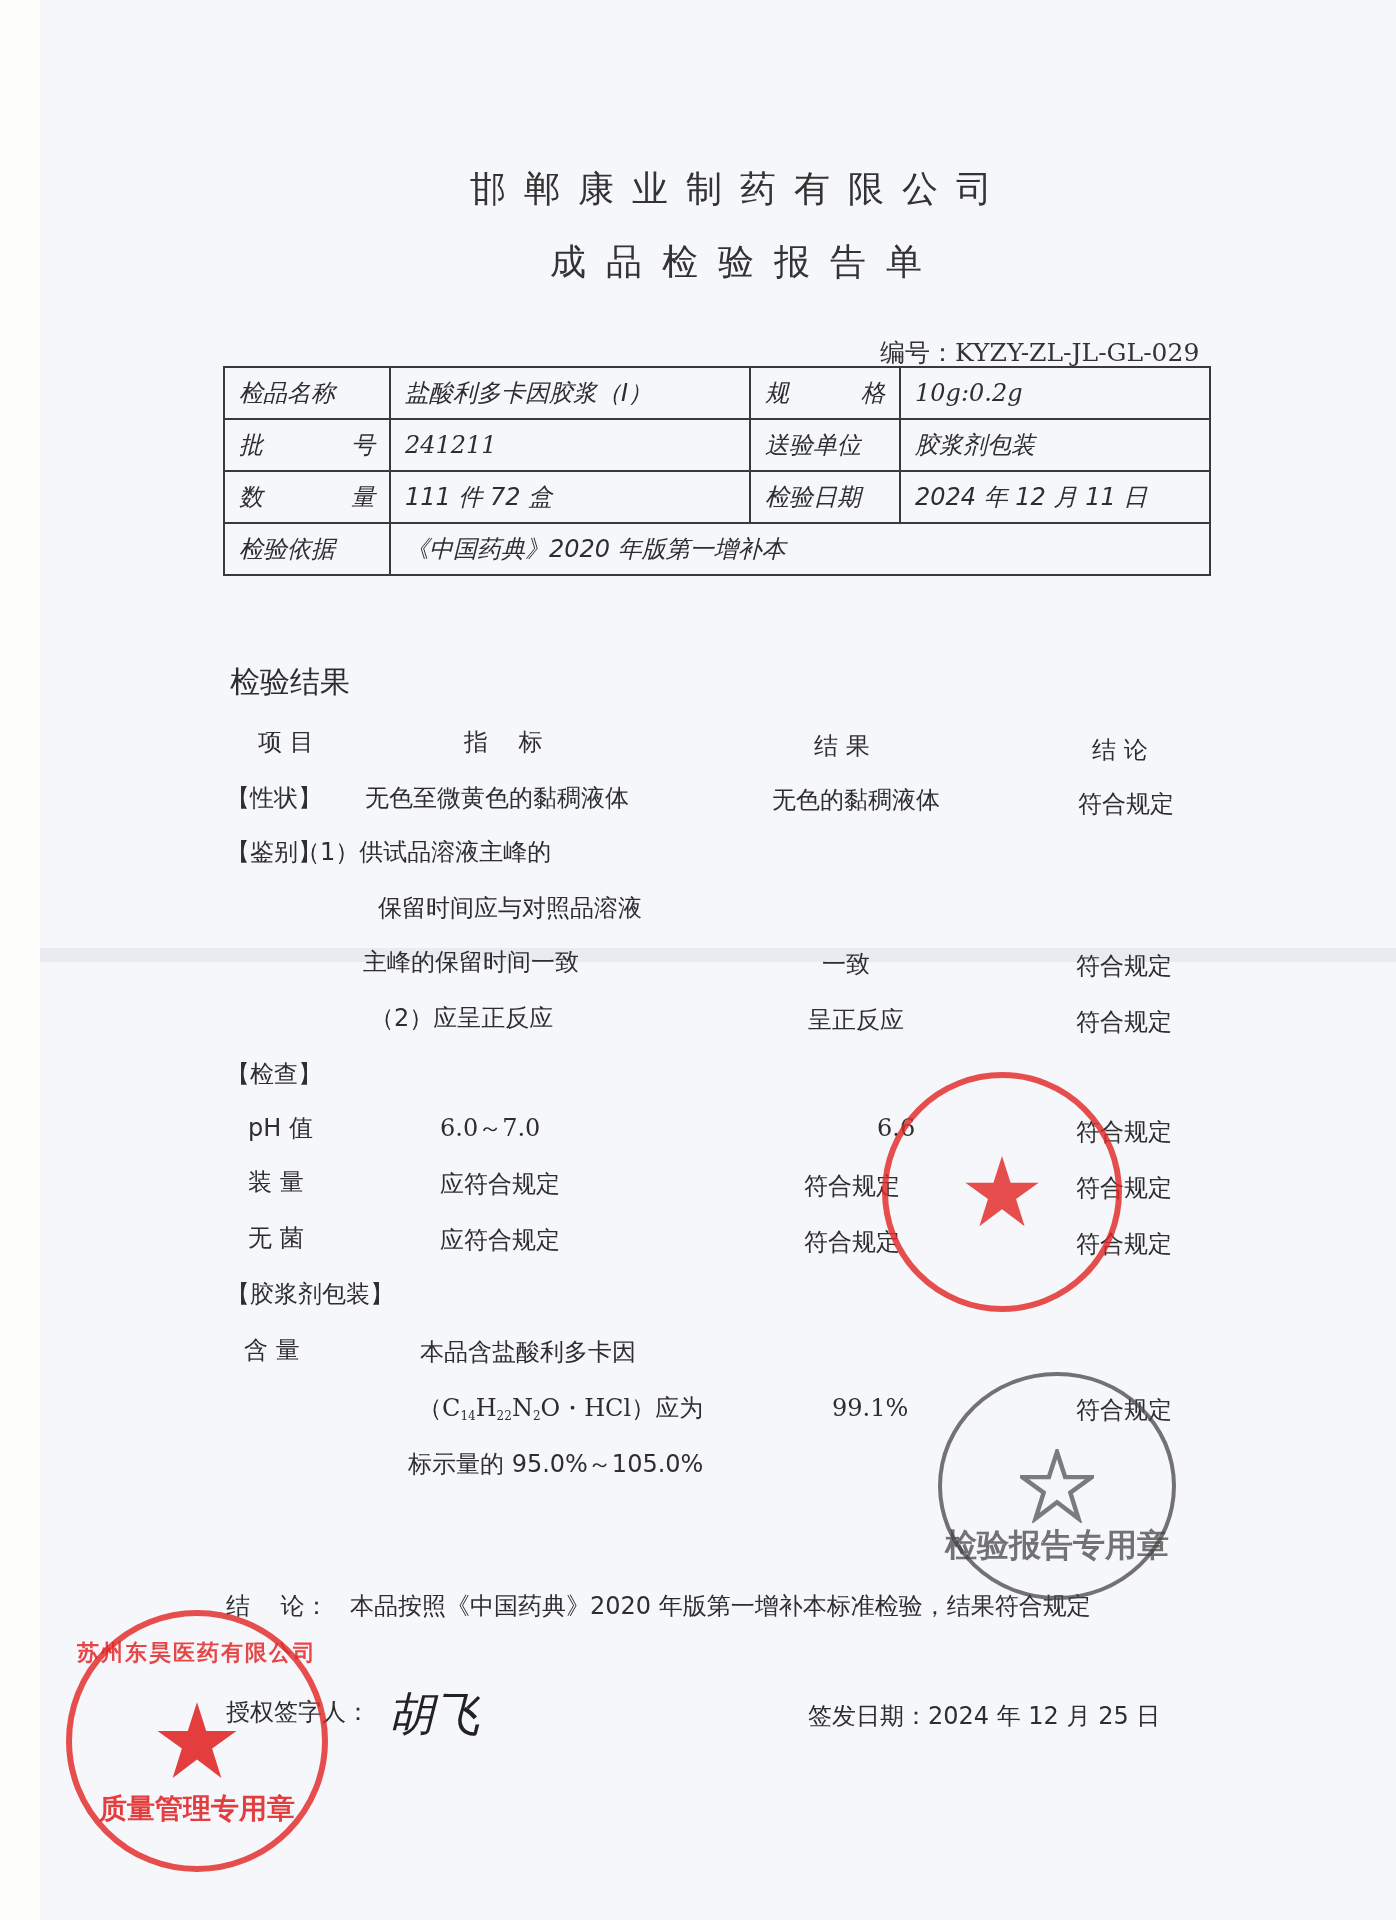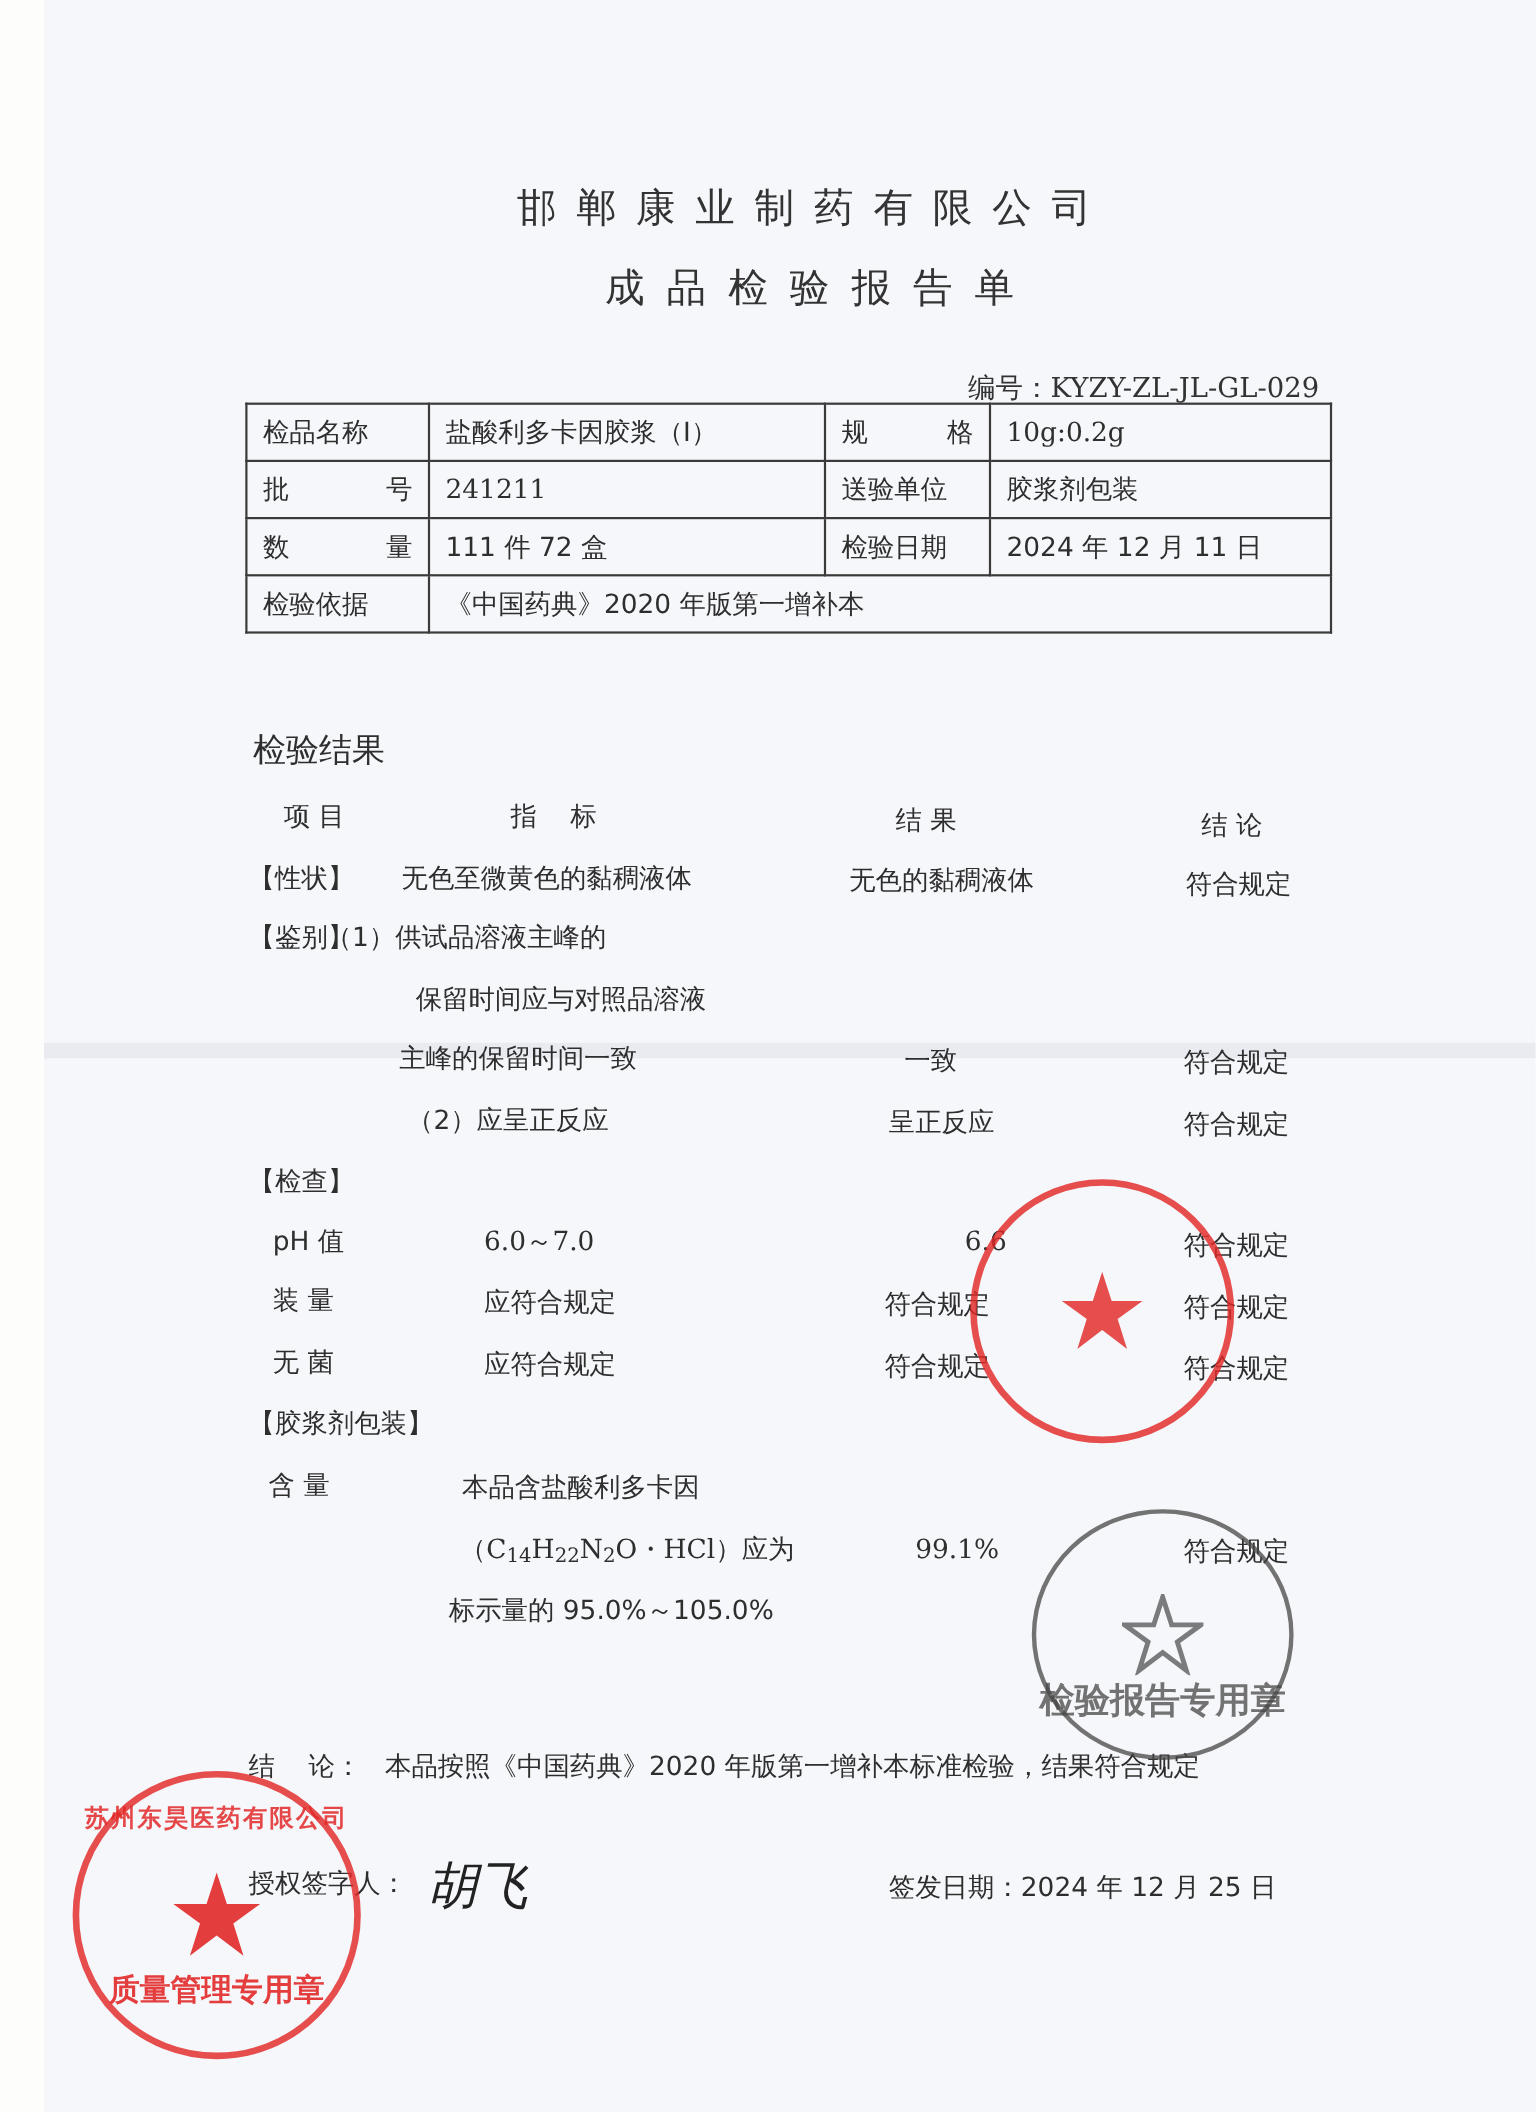--- a/index.html
+++ b/index.html
@@ -16,31 +16,31 @@
   .abs { position: absolute; white-space: nowrap; }
   .title1 { left: 470px; top: 165px; font-size: 36px; letter-spacing: 18px; color: #333; }
   .title2 { left: 550px; top: 238px; font-size: 36px; letter-spacing: 20px; color: #333; }
   .docno { left: 880px; top: 336px; font-size: 25px; font-family: "DejaVu Serif", "Liberation Serif", serif; color: #333; }
 
   table.info {
     position: absolute; left: 223px; top: 366px; width: 988px;
     border-collapse: collapse; font-size: 24px;
   }
   table.info td {
-    border: 2px solid #3a3a3a; height: 50px; padding: 0 14px; vertical-align: middle;
+    border: 2px solid #3a3a3a; height: 50px; padding: 0 14px; vertical-align: middle; font-style: italic;
   }
   table.info td.lbl { width: 136px; }
   table.info td.val1 { width: 330px; }
   table.info td.lbl2 { width: 120px; }
   .spread { display: flex; justify-content: space-between; }
   .serifnum { font-family: "DejaVu Serif", "Liberation Serif", serif; }
 
   .sec { font-size: 30px; }
   .row { font-size: 24px; }
-  .sub { font-size: 18px; vertical-align: -4px; }
+  .sub { font-size: 12px; vertical-align: -4px; }
 
   .stamp {
     position: absolute; border-radius: 50%; pointer-events: none;
   }
   .stamp.red { border: 6px solid rgba(226, 40, 40, 0.82); }
   .stamp.gray { border: 4px solid rgba(70, 70, 70, 0.75); }
   .stamp .star { position: absolute; left: 50%; top: 50%; transform: translate(-50%, -50%); }
   .stamp .ring-text {
     position: absolute; left: 0; right: 0; text-align: center; font-weight: bold;
   }

